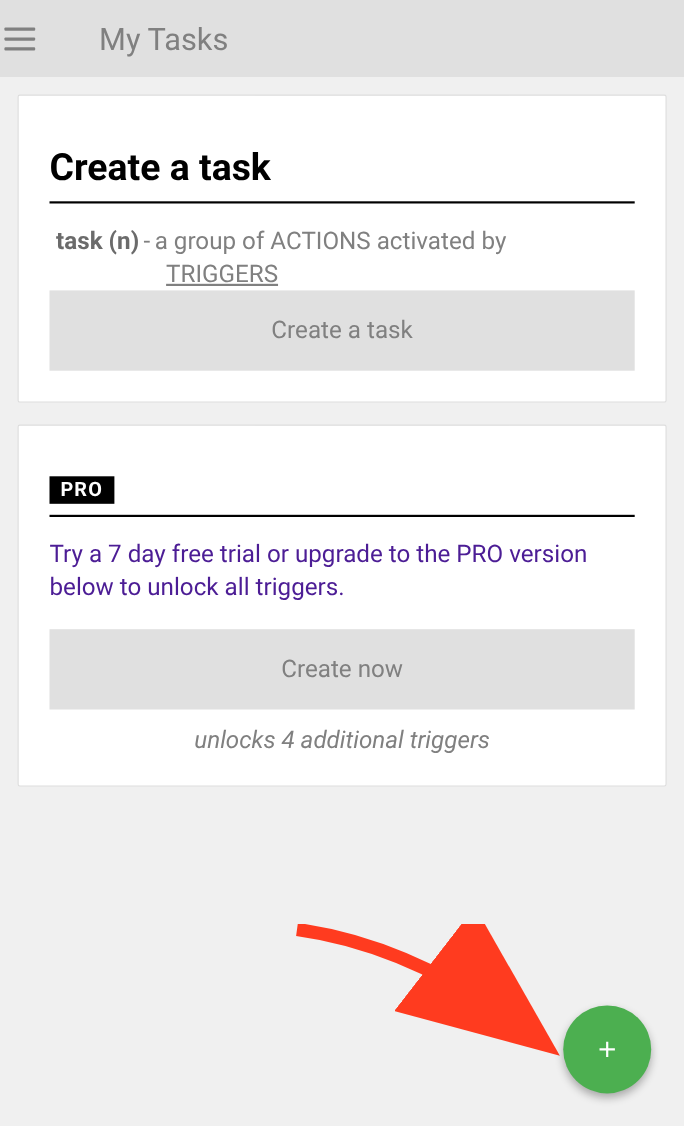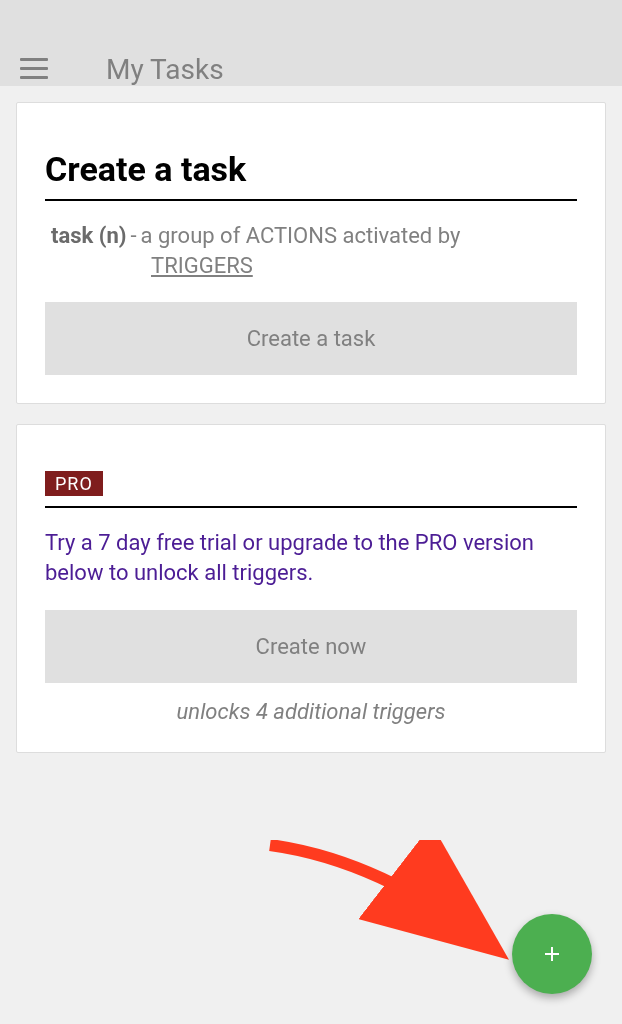--- a/index.html
+++ b/index.html
@@ -5,25 +5,25 @@
     * { margin: 0; padding: 0; box-sizing: border-box; }
     body {
       width: 622px;
       height: 1024px;
       font-family: -apple-system, BlinkMacSystemFont, "Segoe UI", Roboto, sans-serif;
       background: #f0f0f0;
       position: relative;
       overflow: hidden;
     }
     .app-bar {
-      height: 86px;
+      height: 70px;
       background: #e0e0e0;
       display: flex;
-      align-items: flex-end;
-      padding: 0 20px;
+      align-items: center;
+      padding: 0 4px;
     }
     .hamburger {
       width: 36px;
       height: 36px;
       display: flex;
       flex-direction: column;
       justify-content: center;
       gap: 6px;
       cursor: pointer;
     }
@@ -65,31 +65,30 @@
       padding-bottom: 10px;
       border-bottom: 2px solid #000;
       margin-bottom: 20px;
     }
     .card-title-row .title-text {
       font-size: 34px;
       font-weight: 700;
       color: #000;
     }
     .pro-badge {
-      background: #7f1d1d;
+      background: #000000;
       color: #fff;
-      font-weight: 400;
+      font-weight: 700;
       font-size: 18px;
       padding: 2px 10px;
       letter-spacing: 1px;
     }
     .definition {
       font-size: 22px;
       color: #808080;
-      margin-bottom: 22px;
       line-height: 1.35;
       padding-left: 6px;
     }
     .definition .term {
       font-weight: 700;
       color: #6b6b6b;
     }
     .definition .dash { margin: 0 4px; }
     .def-body { display: inline; }
     .def-line2 { margin-left: 100px; display: block; text-decoration: underline; }

